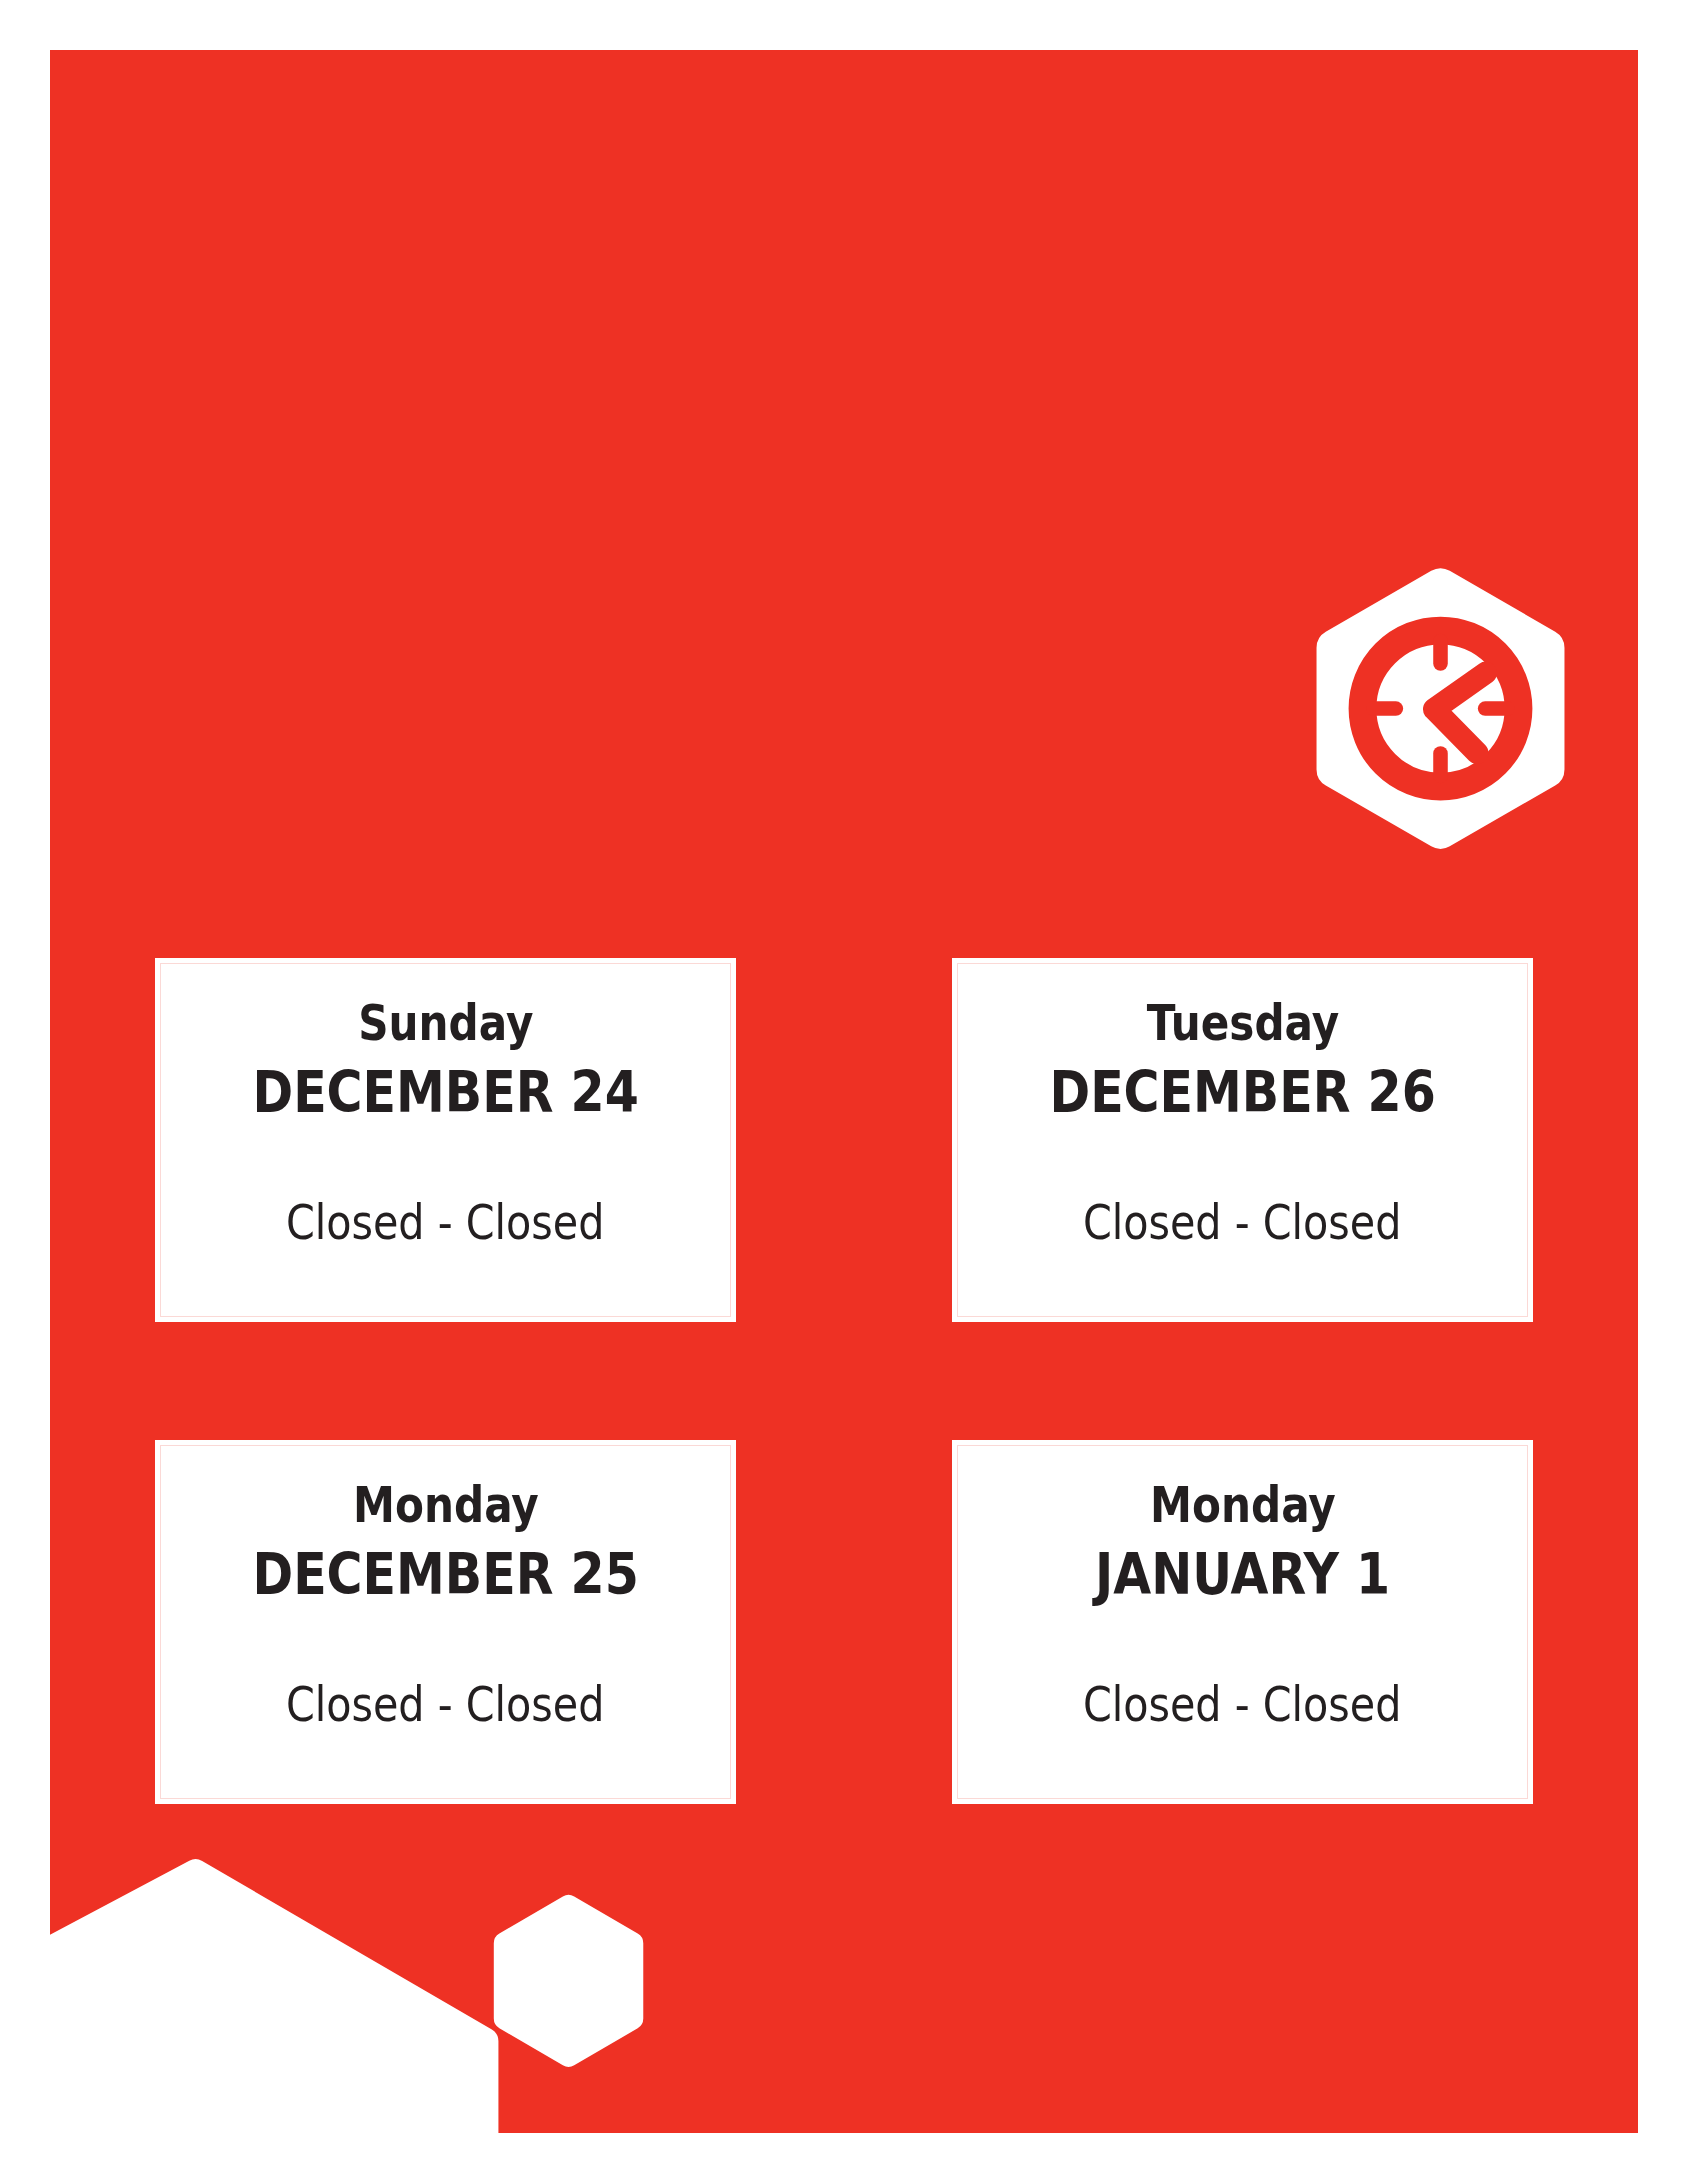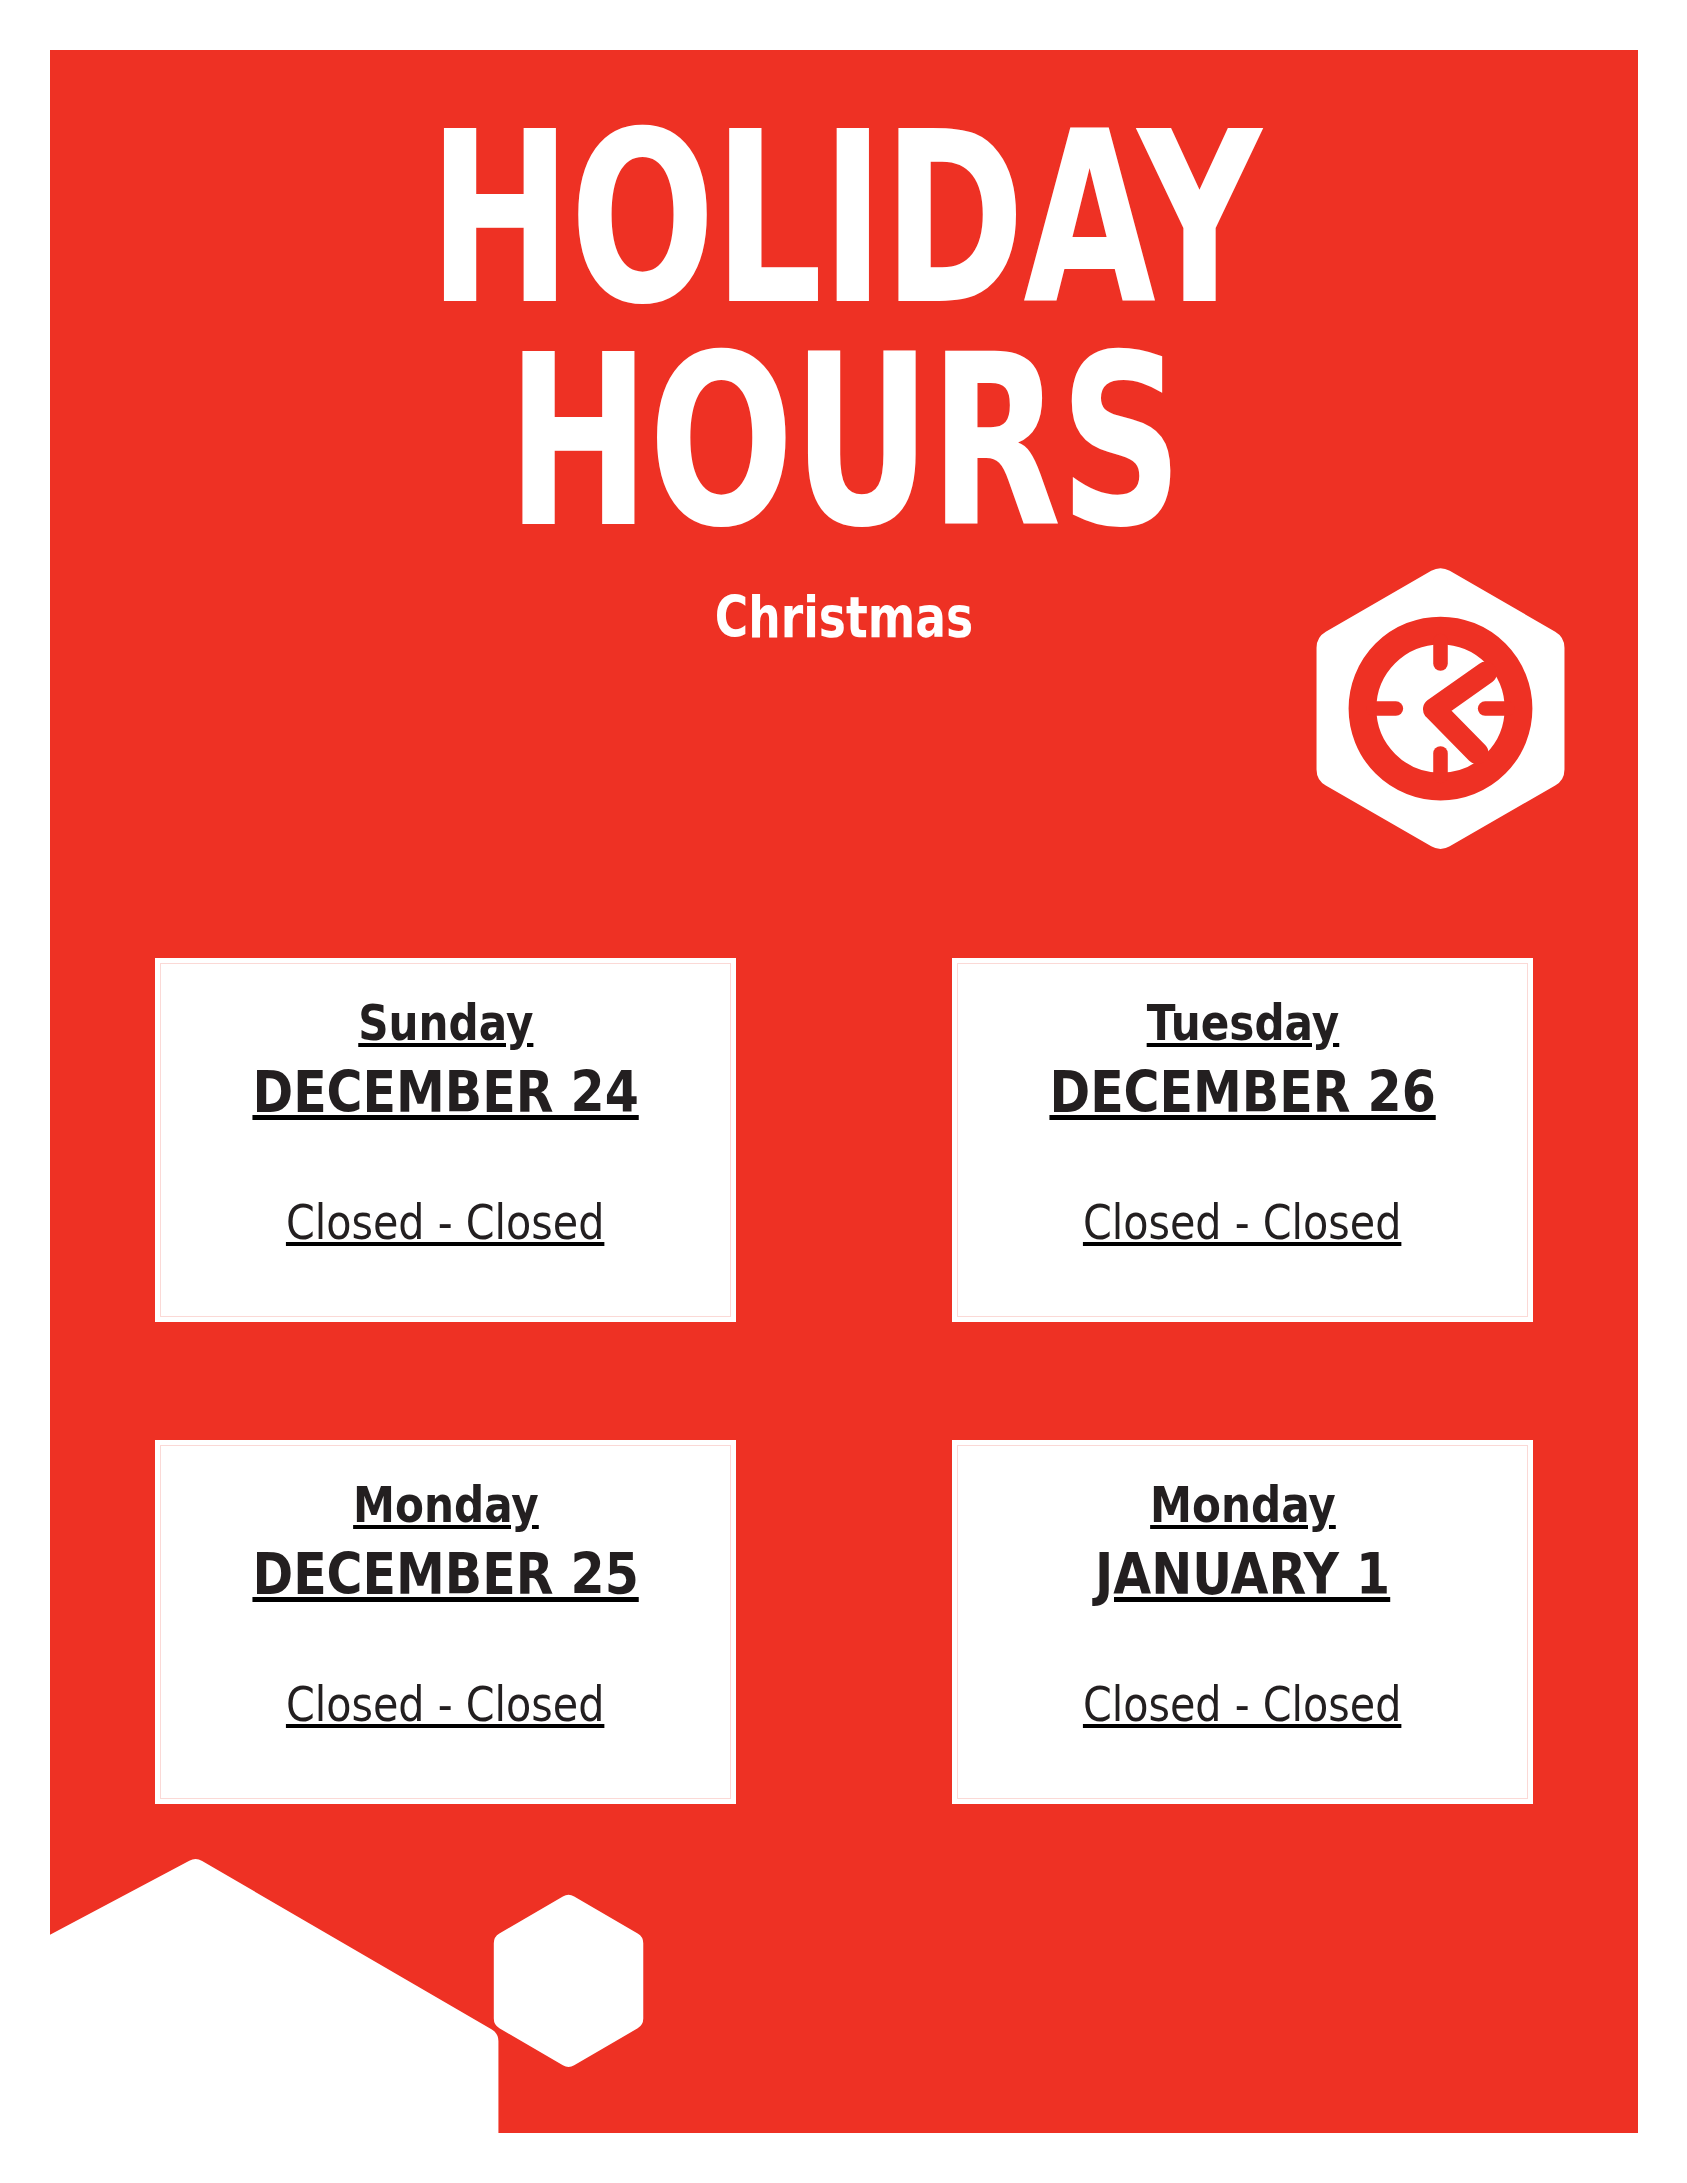--- a/index.html
+++ b/index.html
@@ -80,21 +80,20 @@
     grid-template-columns: 581px 581px;
     grid-template-rows: 364px 364px;
     column-gap: 216px;
     row-gap: 118px;
   }
   .card {
     background: #ffffff;
     box-sizing: border-box;
     padding: 5.3px;
     position: relative;
-    text-decoration: underline;
   }
   .card-inner {
     box-sizing: border-box;
     width: 100%;
     height: 100%;
     border: 1.3px solid #fbd9d6;
     display: flex;
     flex-direction: column;
     align-items: center;
     padding-top: 34px;
@@ -158,25 +157,20 @@
       <path d="M 784 2806
                L 880 2862
                L 880 2976
                L 784 3032
                L 688 2976
                L 688 2862
                Z" fill="#ffffff" stroke="#ffffff" stroke-width="34" stroke-linejoin="round"></path>
     </svg>
   </div>
 
-  <div id="headline">
-    <div class="title-line" id="title-1">HOLIDAY</div>
-    <div class="title-line" id="title-2">HOURS</div>
-    <div id="subtitle">Christmas</div>
-  </div>
 
   <div id="clock-badge">
     <svg viewBox="0 0 425 520" xmlns="http://www.w3.org/2000/svg">
 
       <path d="M 212.5 36
                L 372 128
                L 372 312
                L 212.5 404
                L 53 312
                L 53 128

